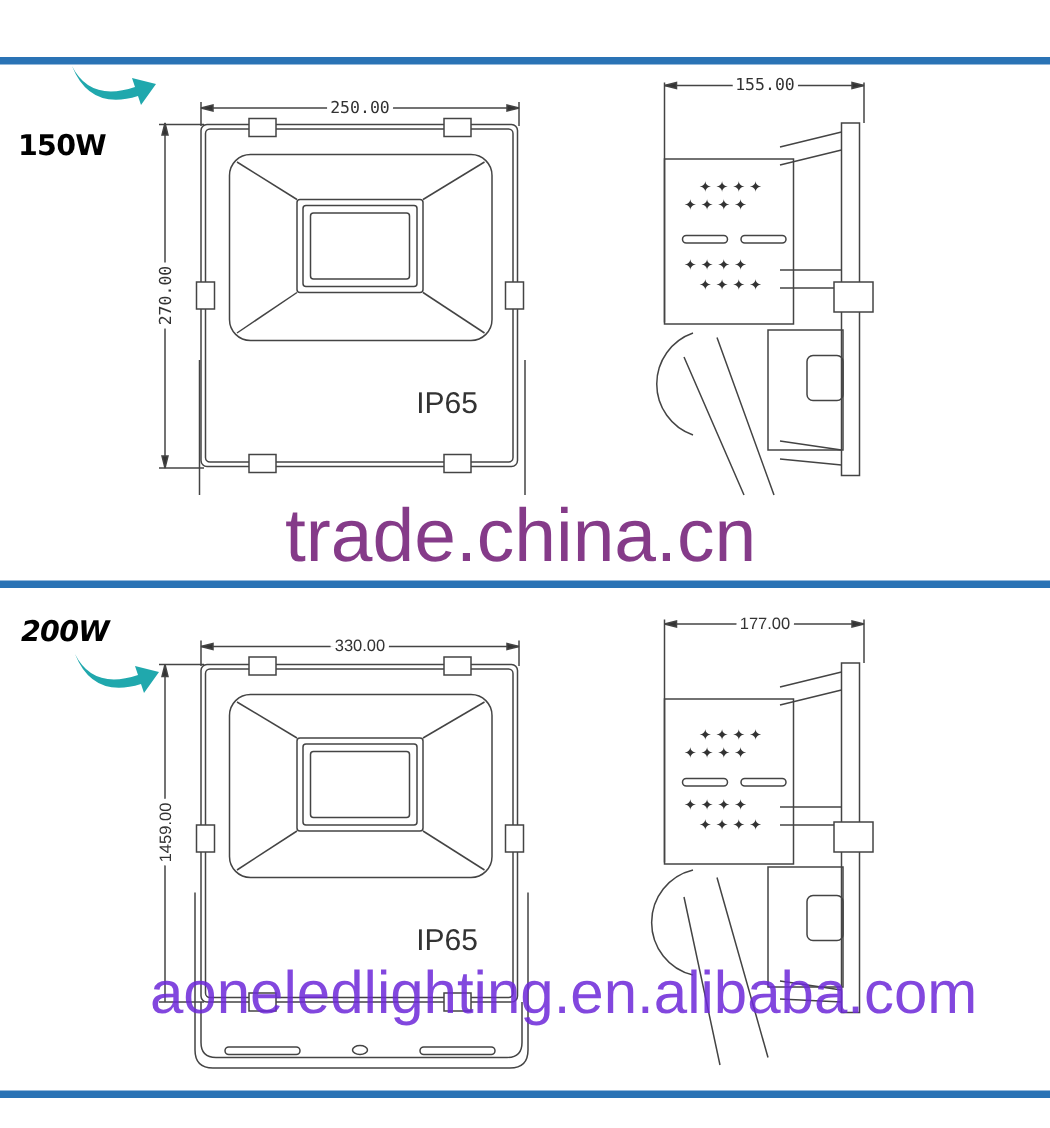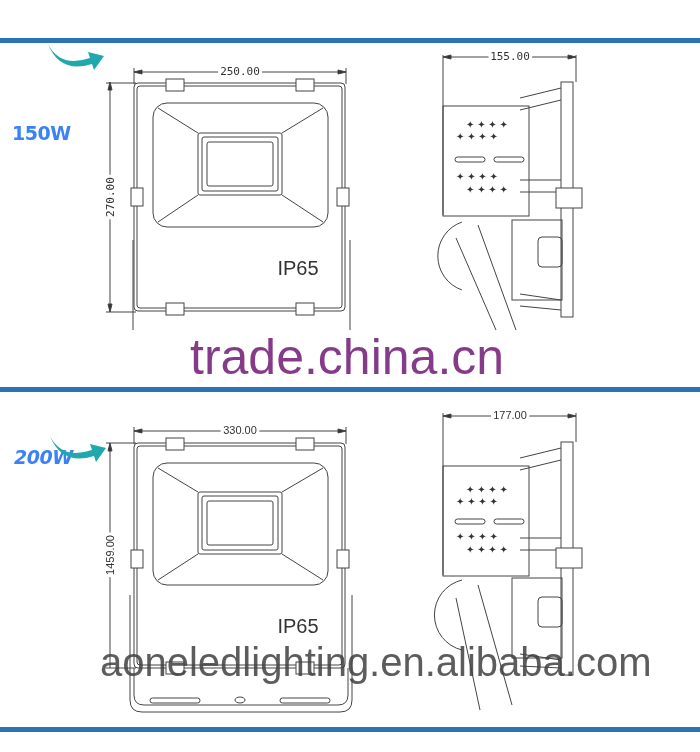--- a/index.html
+++ b/index.html
@@ -1,21 +1,21 @@
 <!DOCTYPE html>
 <html><head>
 <meta charset="utf-8">
 <style>
   html, body { margin: 0; padding: 0; background: #ffffff; }
   body { width: 700px; height: 752px; position: relative; overflow: hidden; font-family: "Liberation Sans", sans-serif; }
   .blue-rule { position: absolute; left: 0; width: 700px; height: 5px; background: #2a73b5; }
-  .watt { position: absolute; font-family: "DejaVu Sans", sans-serif; font-weight: bold; color: #3b82f6; font-size: 19px; letter-spacing: -0.5px; margin-top: 36px; }
+  .watt { position: absolute; font-family: "DejaVu Sans", sans-serif; font-weight: bold; color: #000000; font-size: 19px; letter-spacing: -0.5px; }
   .arrow { position: absolute; }
   svg.drawing { position: absolute; left: 0; top: 0; }
-  .wm { position: absolute; color: #404040; font-family: "Liberation Sans", sans-serif; white-space: nowrap; opacity: 0.85; }
+  .wm { position: absolute; color: #6d28d9; font-family: "Liberation Sans", sans-serif; white-space: nowrap; opacity: 0.85; }
 </style>
 </head>
 <body>
 
 <div class="blue-rule" style="top:38px;"></div>
 <div class="blue-rule" style="top:387px;"></div>
 <div class="blue-rule" style="top:727px;"></div>
 
 <svg class="arrow" style="left:46px;top:42px;" width="62" height="32" viewBox="0 0 62 32">
   <path d="M2 2 Q14 26 44 16 L42 10 L58 14 L48 28 L46 22 Q14 32 2 2 Z" fill="#20a8ad"></path>

